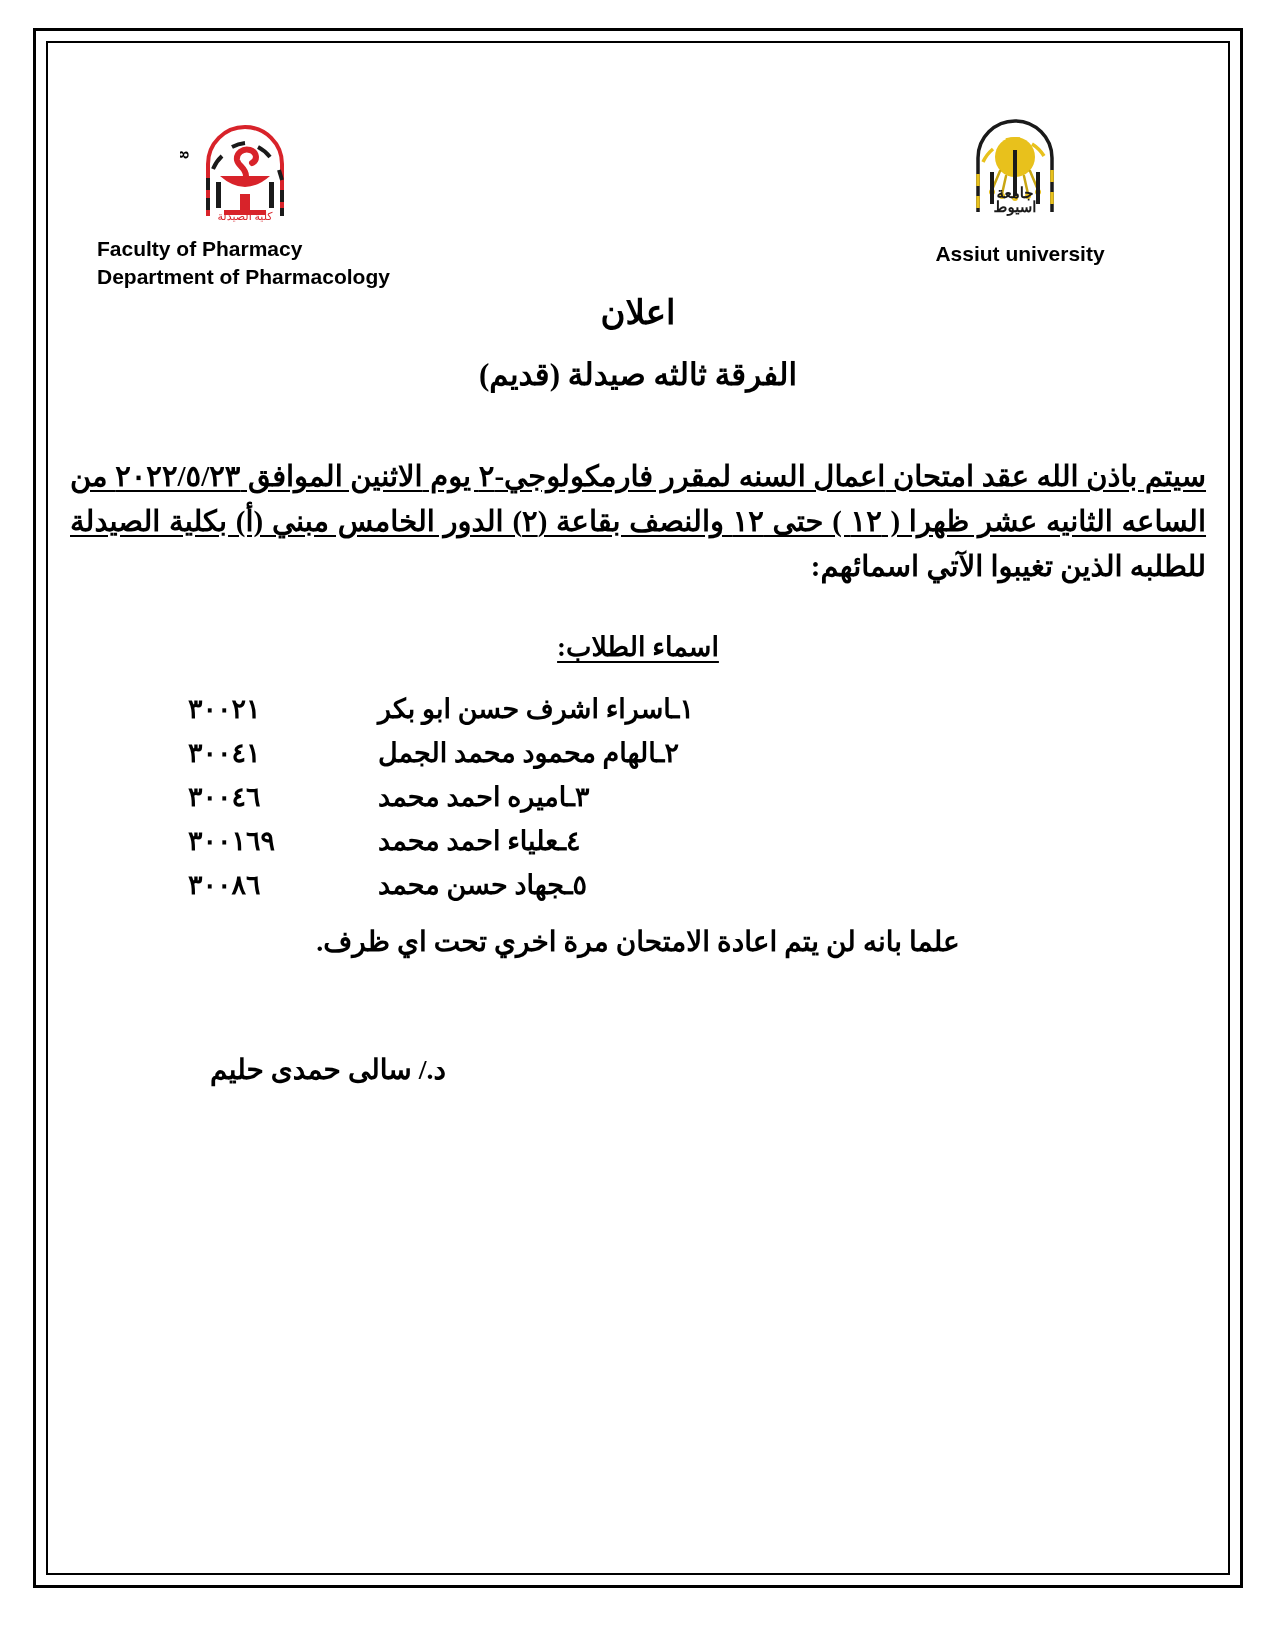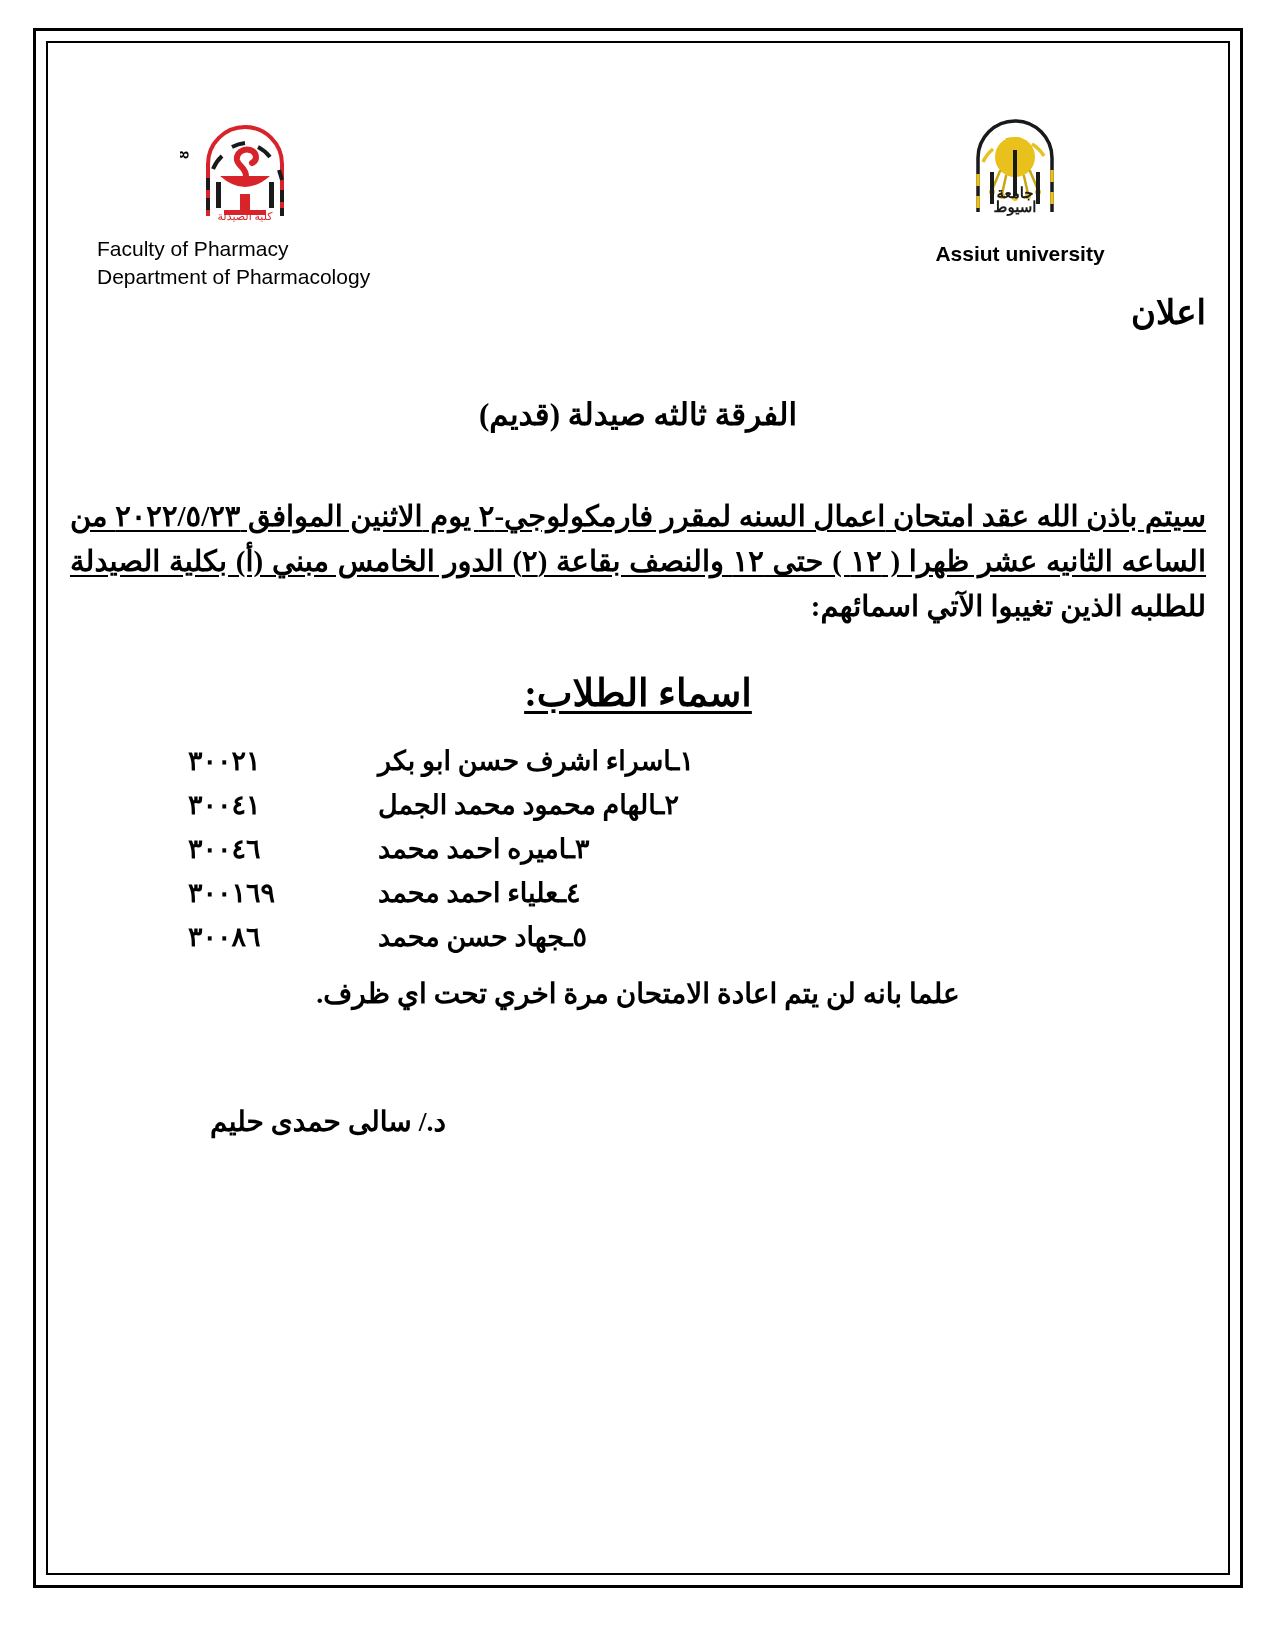--- a/index.html
+++ b/index.html
@@ -63,21 +63,21 @@
     width: 110px;
     height: 115px;
   }
   .faculty-lines {
     position: absolute;
     left: 27px;
     top: 175px;
     direction: ltr;
     text-align: left;
     font-family: "Liberation Sans", sans-serif;
-    font-weight: normal;
+    font-weight: bold;
     font-size: 21px;
     line-height: 1.35;
     color: #000;
   }
   .univ-label {
     position: absolute;
     left: 840px;
     top: 182px;
     width: 220px;
     direction: ltr;
@@ -89,45 +89,45 @@
   }
 
   
   .ar {
     direction: rtl;
     text-align: right;
     font-family: "Liberation Serif", "DejaVu Serif", serif;
     color: #000;
   }
   .title-main {
-    text-align: right;
+    text-align: center;
     font-size: 34px;
     font-weight: bold;
     margin-top: 12px;
   }
   .title-sub {
     text-align: center;
     font-size: 31px;
     font-weight: bold;
-    margin-top: 64px;
+    margin-top: 24px;
   }
   .para {
     margin-top: 61px;
     font-size: 29px;
     font-weight: bold;
     line-height: 1.55;
     text-align: justify;
     text-align-last: right;
   }
   .u { text-decoration: underline; text-underline-offset: 4px; }
 
   .students-heading {
     margin-top: 42px;
     text-align: center;
-    font-size: 38px;
+    font-size: 27px;
     font-weight: bold;
   }
   .students-heading span { text-decoration: underline; text-underline-offset: 5px; }
 
   .student-list {
     margin-top: 30px;
     list-style: none;
     padding: 0;
   }
   .student-row {

